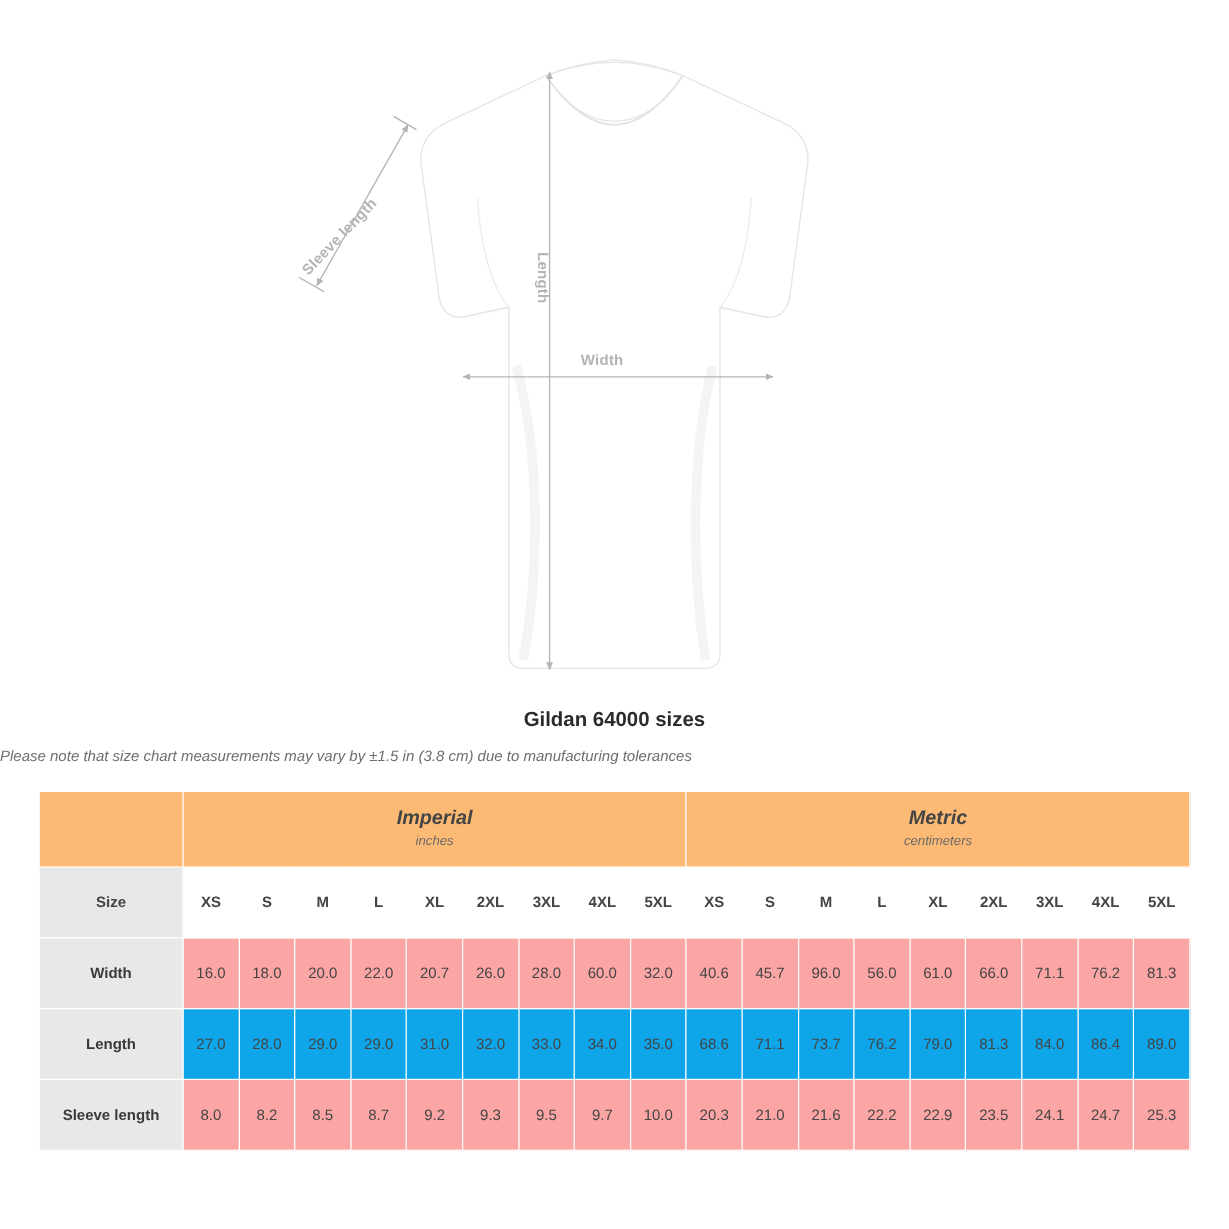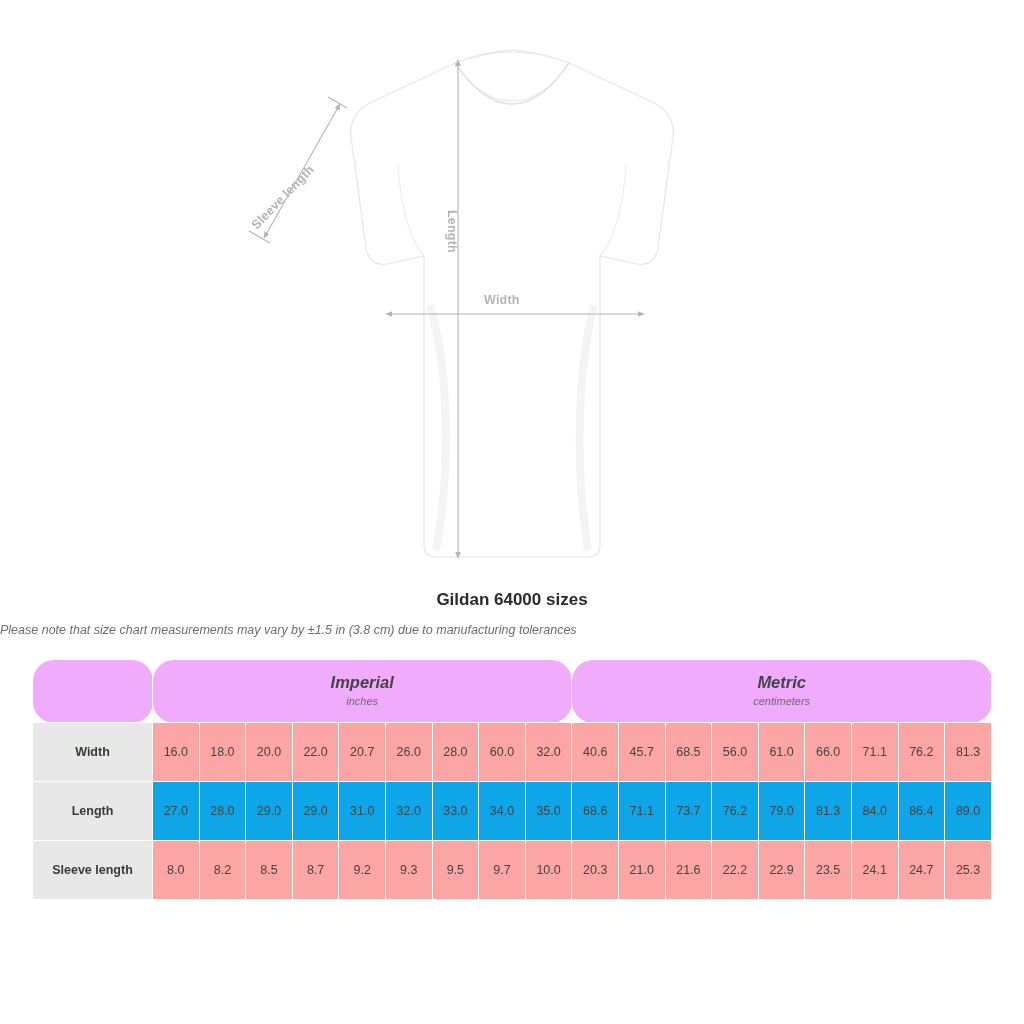--- a/index.html
+++ b/index.html
@@ -89,24 +89,23 @@
   table.size-chart td, table.size-chart th {
     border: 1px solid #ffffff;
     text-align: center;
     vertical-align: middle;
     font-size: 12.5px;
     color: #444;
     padding: 0;
   }
   .unit-row th {
     height: 62px;
-    background: #f0abfc;
+    background: #fdba74;
     font-style: italic;
     color: #5d5d5d;
-    border-radius: 21px;
   }
   .unit-name {
     font-size: 16.5px;
     font-weight: bold;
     font-style: italic;
     display: block;
     line-height: 1.25;
   }
   .unit-sub {
     font-size: 11px;
@@ -228,36 +227,57 @@
           <th class="corner-cell"></th>
           <th colspan="9">
             <span class="unit-name">Imperial</span>
             <span class="unit-sub">inches</span>
           </th>
           <th colspan="9">
             <span class="unit-name">Metric</span>
             <span class="unit-sub">centimeters</span>
           </th>
         </tr>
+        <tr class="head-row">
+          <th class="rowhead">Size</th>
+          <th>XS</th>
+          <th>S</th>
+          <th>M</th>
+          <th>L</th>
+          <th>XL</th>
+          <th>2XL</th>
+          <th>3XL</th>
+          <th>4XL</th>
+          <th>5XL</th>
+          <th>XS</th>
+          <th>S</th>
+          <th>M</th>
+          <th>L</th>
+          <th>XL</th>
+          <th>2XL</th>
+          <th>3XL</th>
+          <th>4XL</th>
+          <th>5XL</th>
+        </tr>
       </thead>
       <tbody>
         <tr class="alt">
           <td class="rowhead">Width</td>
           <td>16.0</td>
           <td>18.0</td>
           <td>20.0</td>
           <td>22.0</td>
           <td>20.7</td>
           <td>26.0</td>
           <td>28.0</td>
           <td>60.0</td>
           <td>32.0</td>
           <td>40.6</td>
           <td>45.7</td>
-          <td>68.5</td>
+          <td>96.0</td>
           <td>56.0</td>
           <td>61.0</td>
           <td>66.0</td>
           <td>71.1</td>
           <td>76.2</td>
           <td>81.3</td>
         </tr>
         <tr>
           <td class="rowhead">Length</td>
           <td>27.0</td>

